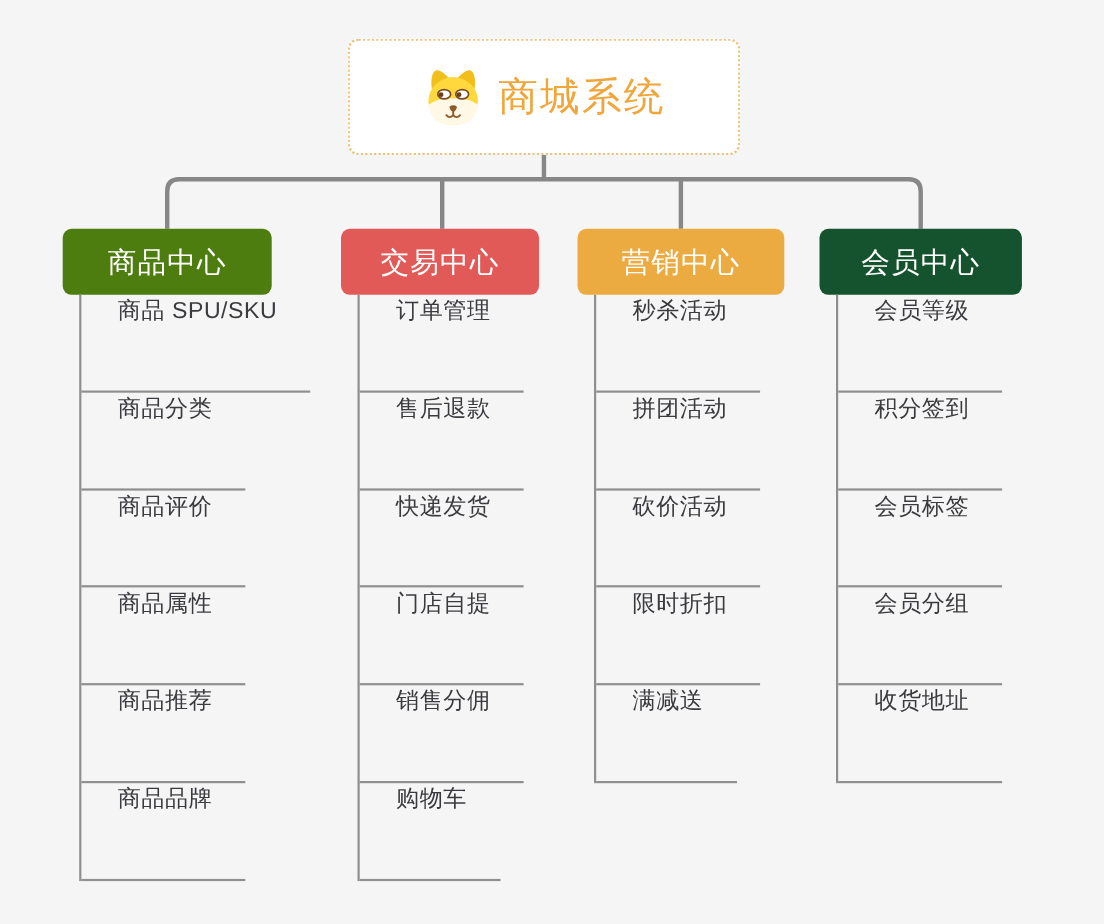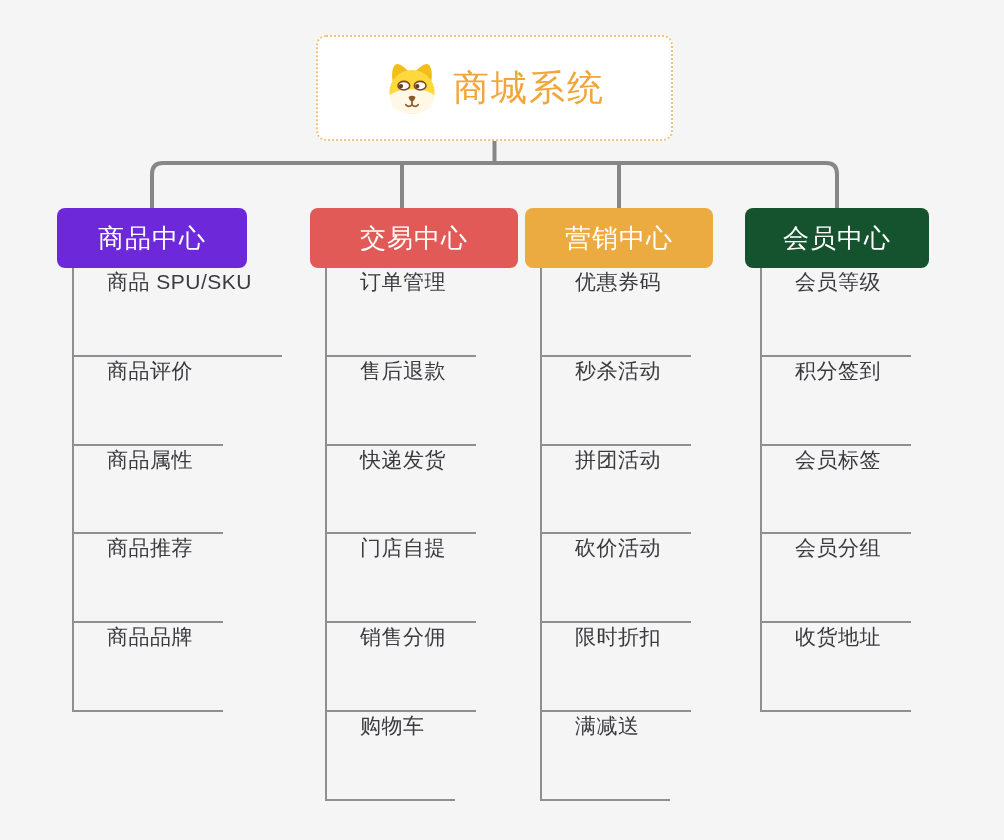--- a/index.html
+++ b/index.html
@@ -18,21 +18,21 @@
   .root-node{
     position:absolute;left:316px;top:35px;width:357px;height:106px;
     background:#ffffff;border:2px dotted var(--root-border);border-radius:10px;
     display:flex;align-items:center;justify-content:center;gap:13px;
   }
   .root-title{font-size:36px;letter-spacing:2px;color:var(--root-text);white-space:nowrap;}
   .dog{width:56px;height:56px;display:inline-flex;}
 
   .branch{position:absolute;top:208px;}
   .b0{left:57px;}  .b0 .bnode{width:190px;}
-  .b1{left:310px;} .b1 .bnode{width:208px;}
+  .b1{left:310px;} .b1 .bnode{width:180px;}
   .b2{left:525px;} .b2 .bnode{width:188px;}
   .b3{left:745px;} .b3 .bnode{width:184px;}
 
   .bnode{
     height:60px;border-radius:8px;
     display:flex;align-items:center;justify-content:center;
     color:#ffffff;font-size:26px;letter-spacing:1px;white-space:nowrap;
   }
 
   .leaves{margin-left:15px;border-left:2px solid var(--leaf-line);width:max-content;}
@@ -70,24 +70,27 @@
         <circle cx="21.8" cy="33.5" r="2.8" fill="#6B3E1C"></circle>
         <circle cx="42.8" cy="33.5" r="2.8" fill="#6B3E1C"></circle>
         <path d="M31.5 47.5 Q36 44.5 40.5 47.5 Q39 53 36 53.5 Q33 53 31.5 47.5 Z" fill="#8C5A28"></path>
         <path d="M36 53.5 L36 57 M28 57.5 Q32 62 36 57.5 M36 57.5 Q40 62 44 57.5" stroke="#8C5A28" stroke-width="2.2" fill="none" stroke-linecap="round"></path>
       </svg>
     </span>
     <span class="root-title">商城系统</span>
   </div>
 
   <div class="branch b0">
-    <div class="bnode" style="background: #6d28d9;">商品中心</div>
+    <div class="bnode" style="background: #4d7c0f;">商品中心</div>
     <div class="leaves">
       <div class="leaf">
           <span>商品 SPU/SKU</span>
+        </div>
+      <div class="leaf">
+          <span>商品分类</span>
         </div>
       <div class="leaf">
           <span>商品评价</span>
         </div>
       <div class="leaf">
           <span>商品属性</span>
         </div>
       <div class="leaf">
           <span>商品推荐</span>
         </div>
@@ -118,23 +121,20 @@
       <div class="leaf">
           <span>购物车</span>
         </div>
     </div>
   </div>
 
   <div class="branch b2">
     <div class="bnode" style="background: rgb(236, 171, 64);">营销中心</div>
     <div class="leaves">
       <div class="leaf">
-          <span>优惠券码</span>
-        </div>
-      <div class="leaf">
           <span>秒杀活动</span>
         </div>
       <div class="leaf">
           <span>拼团活动</span>
         </div>
       <div class="leaf">
           <span>砍价活动</span>
         </div>
       <div class="leaf">
           <span>限时折扣</span>

